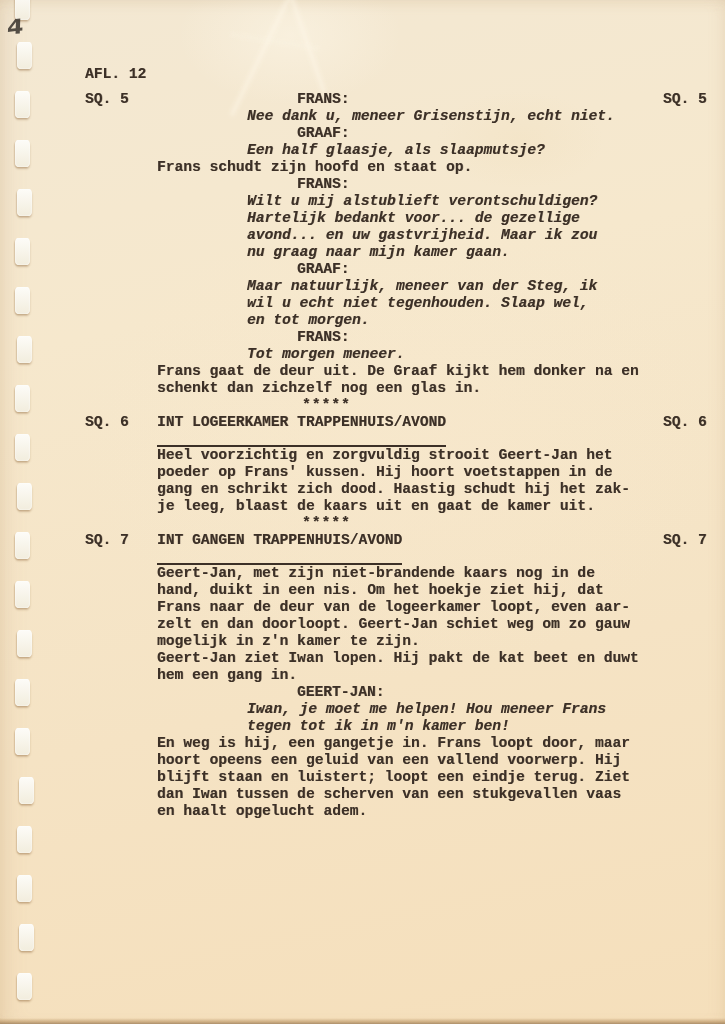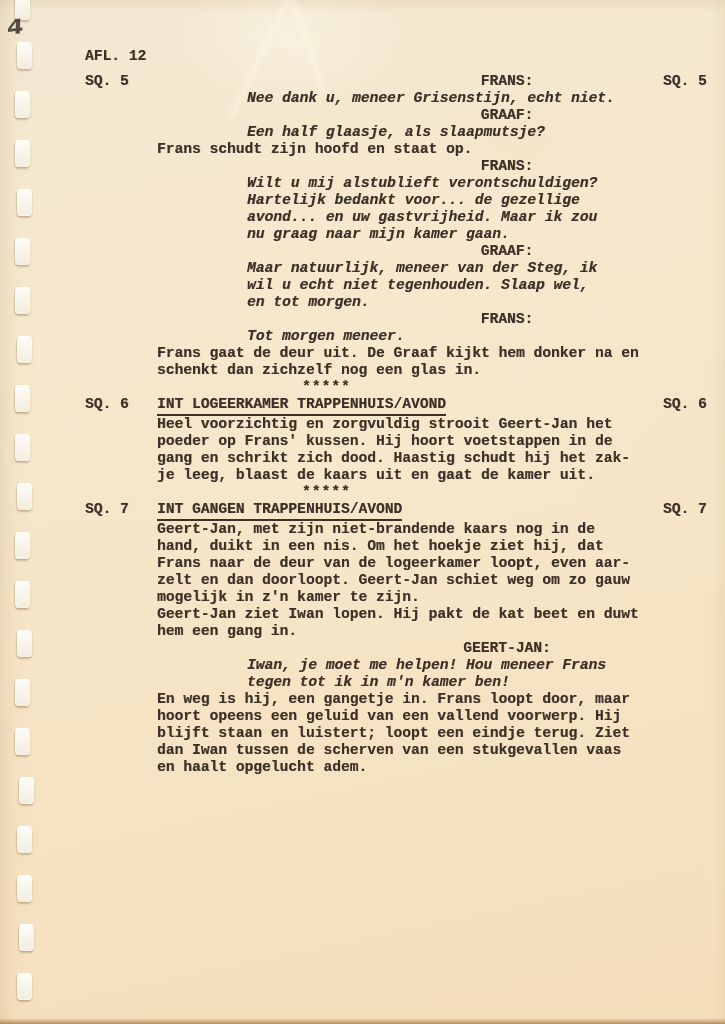--- a/index.html
+++ b/index.html
@@ -36,36 +36,36 @@
   }
   .handwritten {
     position:absolute; left:7px; top:13px;
     font-family:"DejaVu Sans",sans-serif;
     font-size:24px; font-weight:bold; color:#38332d;
     transform:rotate(-6deg) skewX(-8deg) scaleY(.85);
     opacity:.85;
   }
 
   .content {
-    position:absolute; left:157px; top:48px; width:560px;
+    position:absolute; left:157px; top:66px; width:560px;
     font-size:14.6px; line-height:17px; font-weight:bold;
     color:#3c3027;
     text-shadow:.4px .4px .3px rgba(60,48,38,.5);
     white-space:pre;
   }
   .block { position:relative; margin-top:0; min-height:17px; }
   .block:first-child { margin-top:0; }
   .block.episode + .block { margin-top:8px; }
   .sq { position:absolute; top:0; }
   .sq-left  { left:-72px; }
   .sq-right { left:506px; }
-  .cue  { margin-left:140px;text-align:center; }
+  .cue  { margin-left:140px; }
   .dline{ margin-left:90px;font-style:italic; }
   .sep  { margin-left:145px; letter-spacing:1px; }
-  .heading { display:inline-block; border-bottom:2px solid #3c3027; padding-bottom:1px; }
+  .heading { display:inline-block; border-bottom:2px solid #3c3027; padding-bottom:14px; }
 </style>
 </head>
 <body>
 
 <div class="page">
   <div class="crease c1"></div>
   <div class="crease c2"></div>
   <div class="crease c3"></div>
   <div class="binding-strip">
       <div class="hole" style="top: -7px; left: 15px;"></div>

